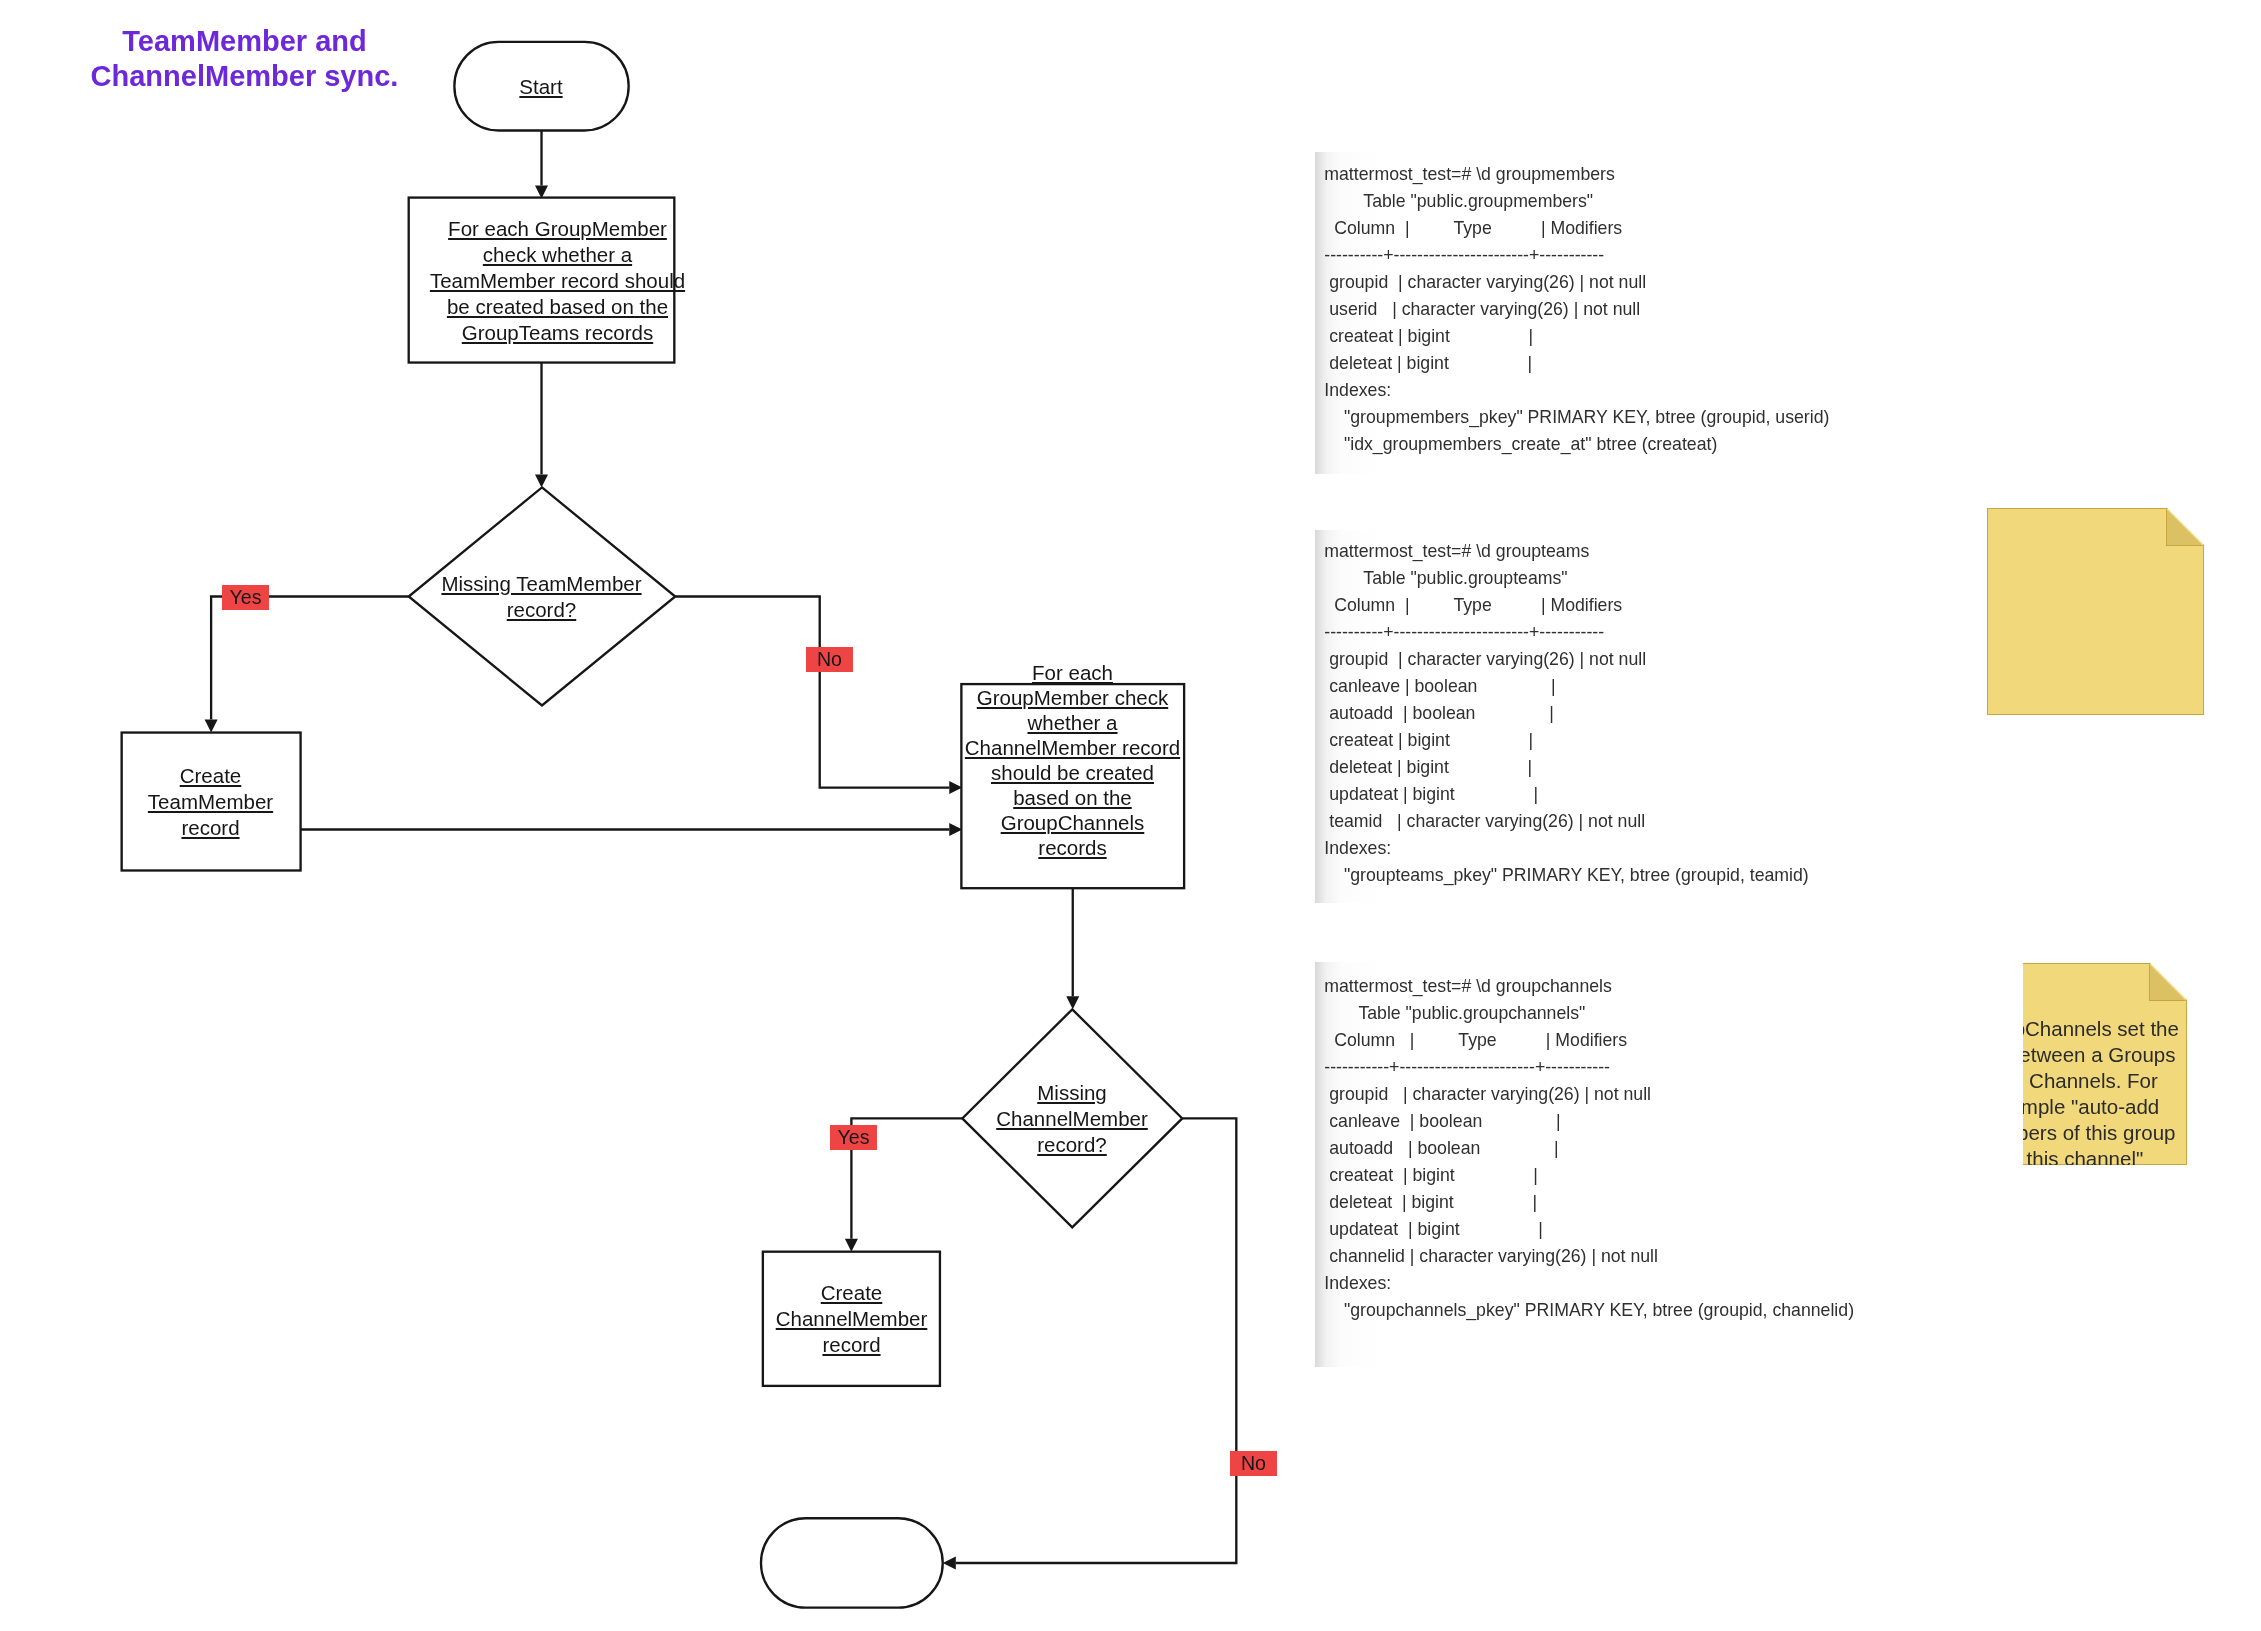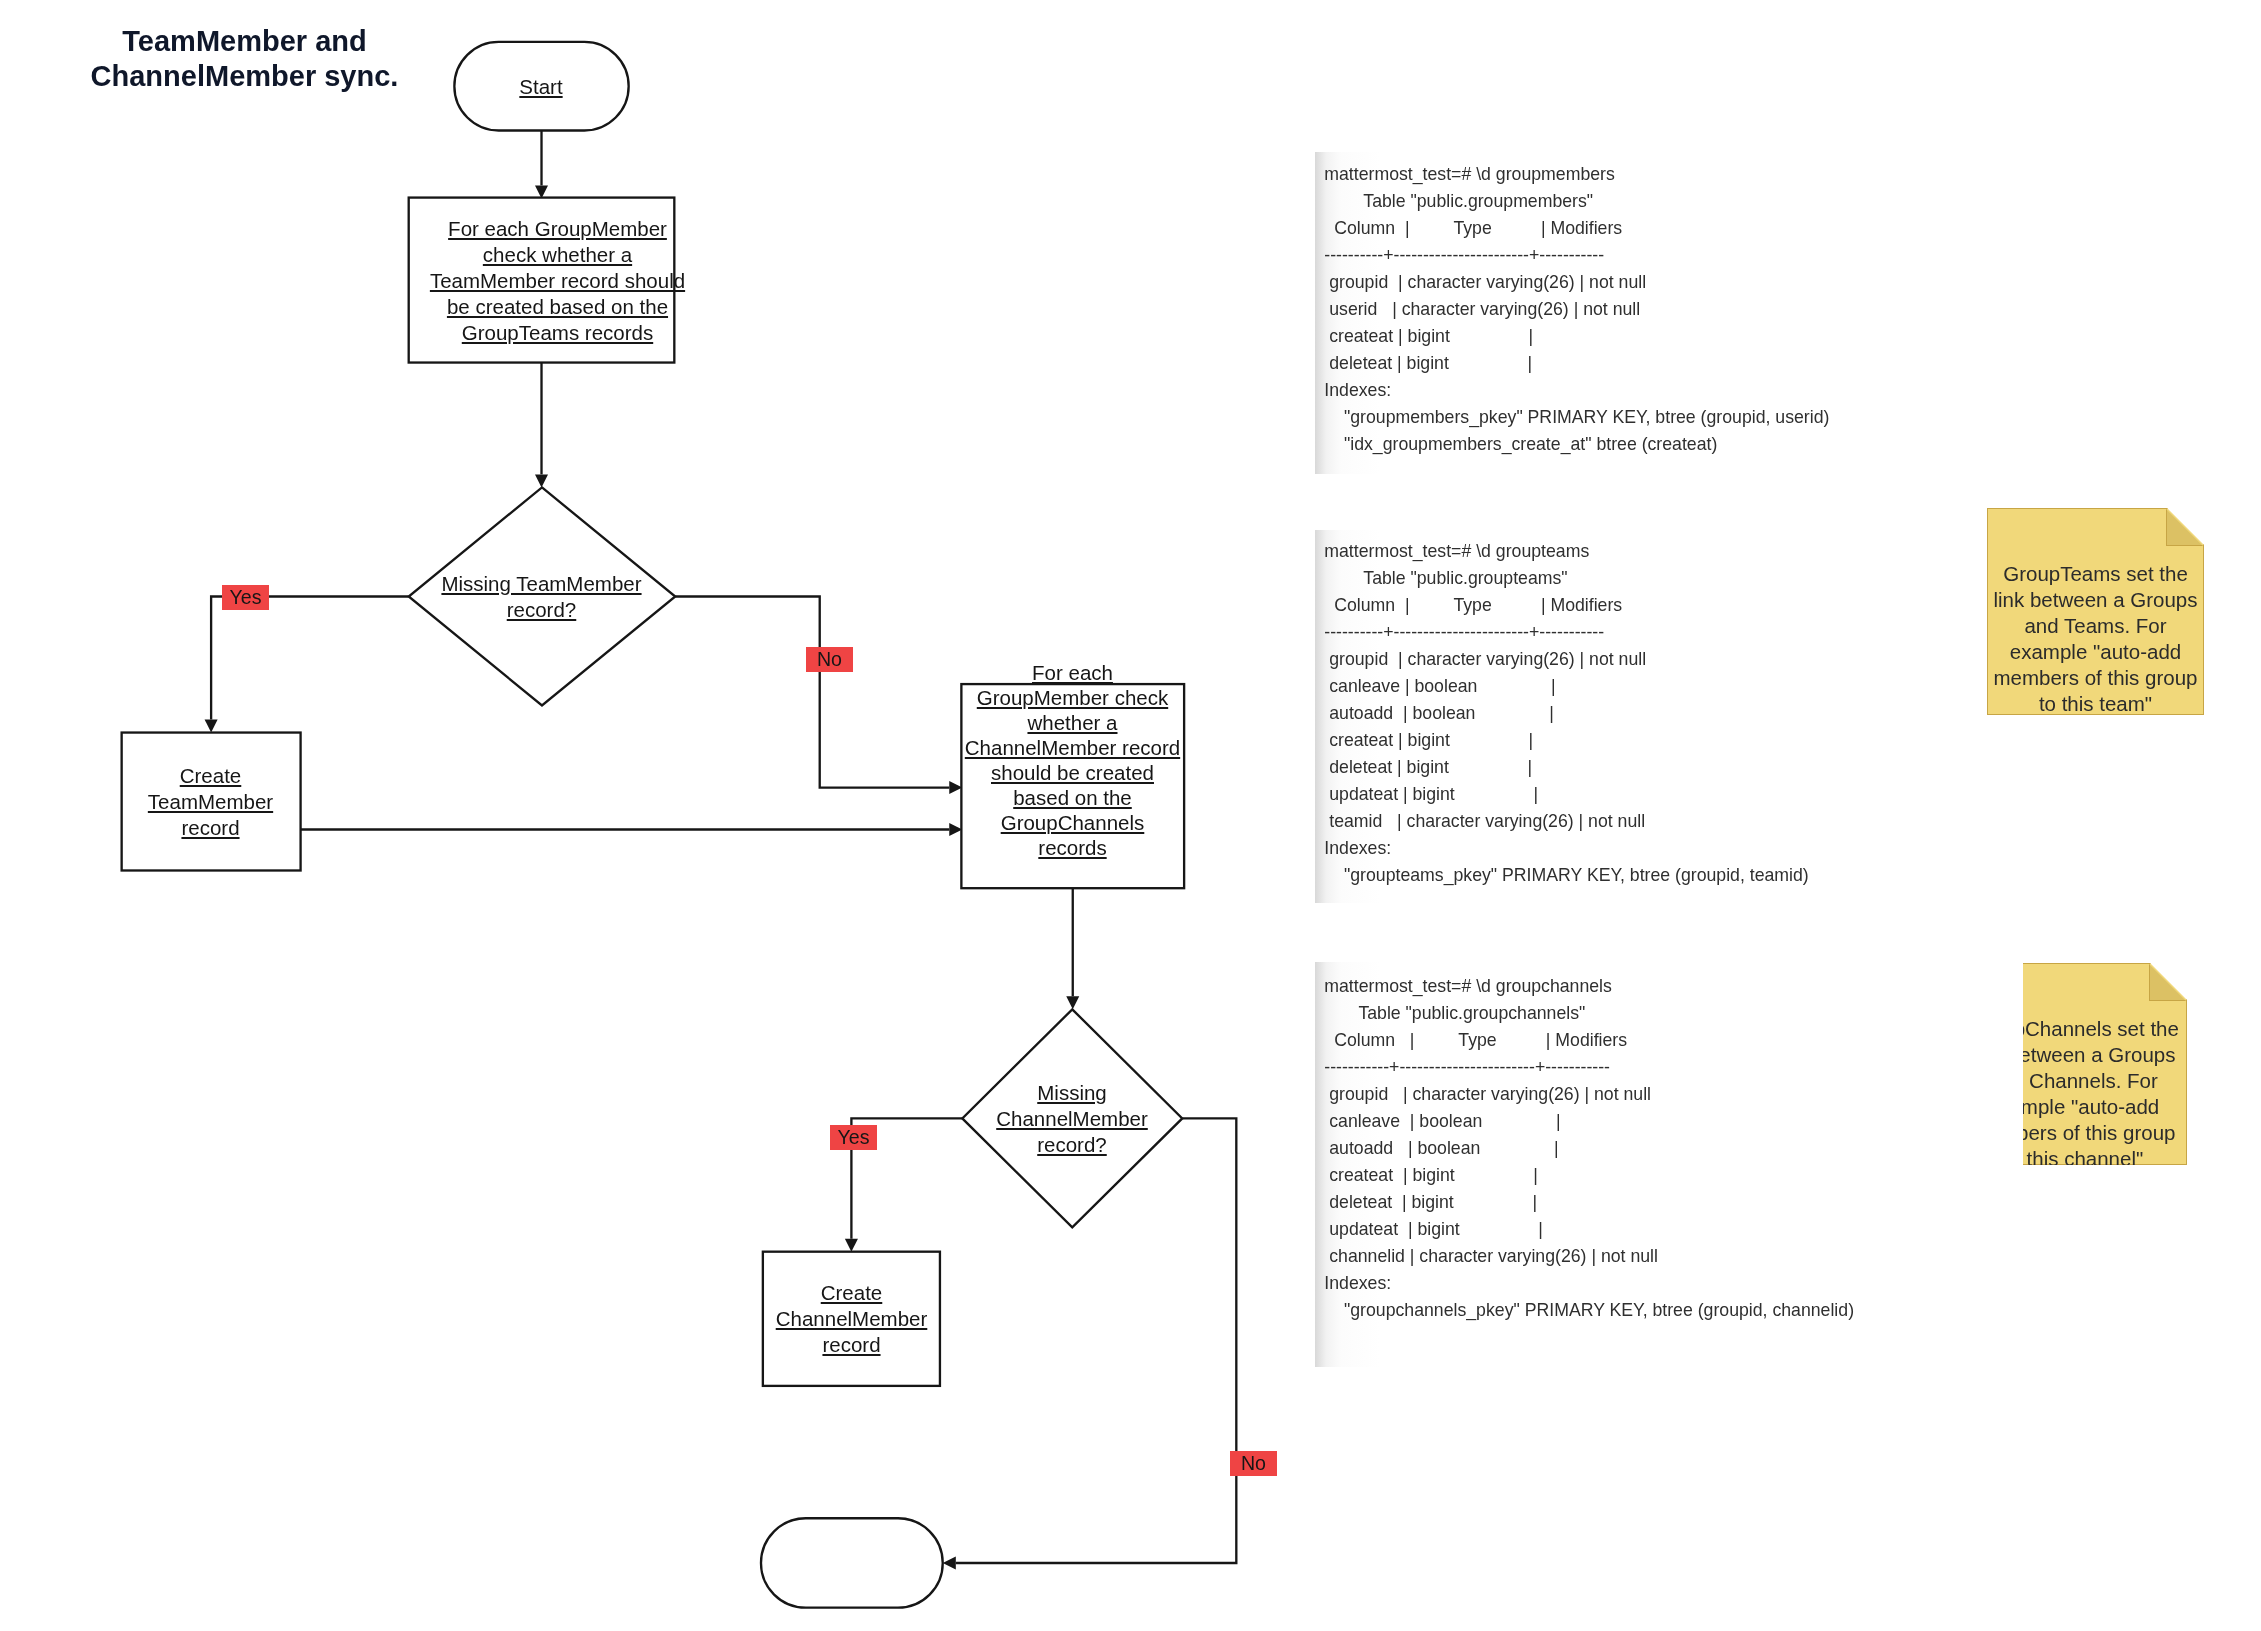--- a/index.html
+++ b/index.html
@@ -2,21 +2,21 @@
 <html style="font-size:15px"><head>
 <meta charset="utf-8">
 <style>
   html,body{margin:0;padding:0;background:#ffffff;}
   #screen{position:relative;width:2262px;height:1631px;background:#ffffff;
           font-family:"Liberation Sans",sans-serif;color:#111;overflow:hidden;}
   svg.layer{position:absolute;left:0;top:0;}
 
   .page-title{position:absolute;left:58px;top:24px;width:373px;
               font-size:29px;font-weight:bold;line-height:35px;text-align:center;
-              white-space:pre-line;color:#0f172a;}
+              white-space:pre-line;color:#6d28d9;}
 
   .note{position:absolute;box-sizing:border-box;background:#f1d87a;
         border:1.9px solid #c7a545;color:#2b2b2b;font-size:20.5px;line-height:26px;
         text-align:center;white-space:pre-line;
         clip-path:polygon(0 0,calc(100% - 37px) 0,100% 37px,100% 100%,0 100%);}
   .note .fold{position:absolute;top:0;right:0;width:37px;height:37px;
         background:#dcc164;clip-path:polygon(0 0,100% 100%,0 100%);
         border-left:1.9px solid #c7a545;border-bottom:1.9px solid #c7a545;
         box-sizing:border-box;}
   .note-ldap{left:54px;top:133px;width:217px;height:175px;padding:13px 5.6px 0 5.6px;}
@@ -87,26 +87,20 @@
       <polygon points="1150,1083 1268,1200 1150,1317 1032,1200"></polygon>
       <rect x="818" y="1343" width="190" height="144"></rect>
       <rect x="816" y="1629" width="195" height="96" rx="48" ry="48"></rect>
     </g>
   </svg>
 
   <div class="page-title">TeamMember and
 ChannelMember sync.</div>
 
   <div class="note note-groupteams">
-    <span>GroupTeams set the
-link between a Groups
-and Teams. For
-example "auto-add
-members of this group
-to this team"</span>
     <i class="fold"></i>
   </div>
   <div class="note note-groupchannels">
     <span>GroupChannels set the
 link between a Groups
 and Channels. For
 example "auto-add
 members of this group
 to this channel"</span>
     <i class="fold"></i>

